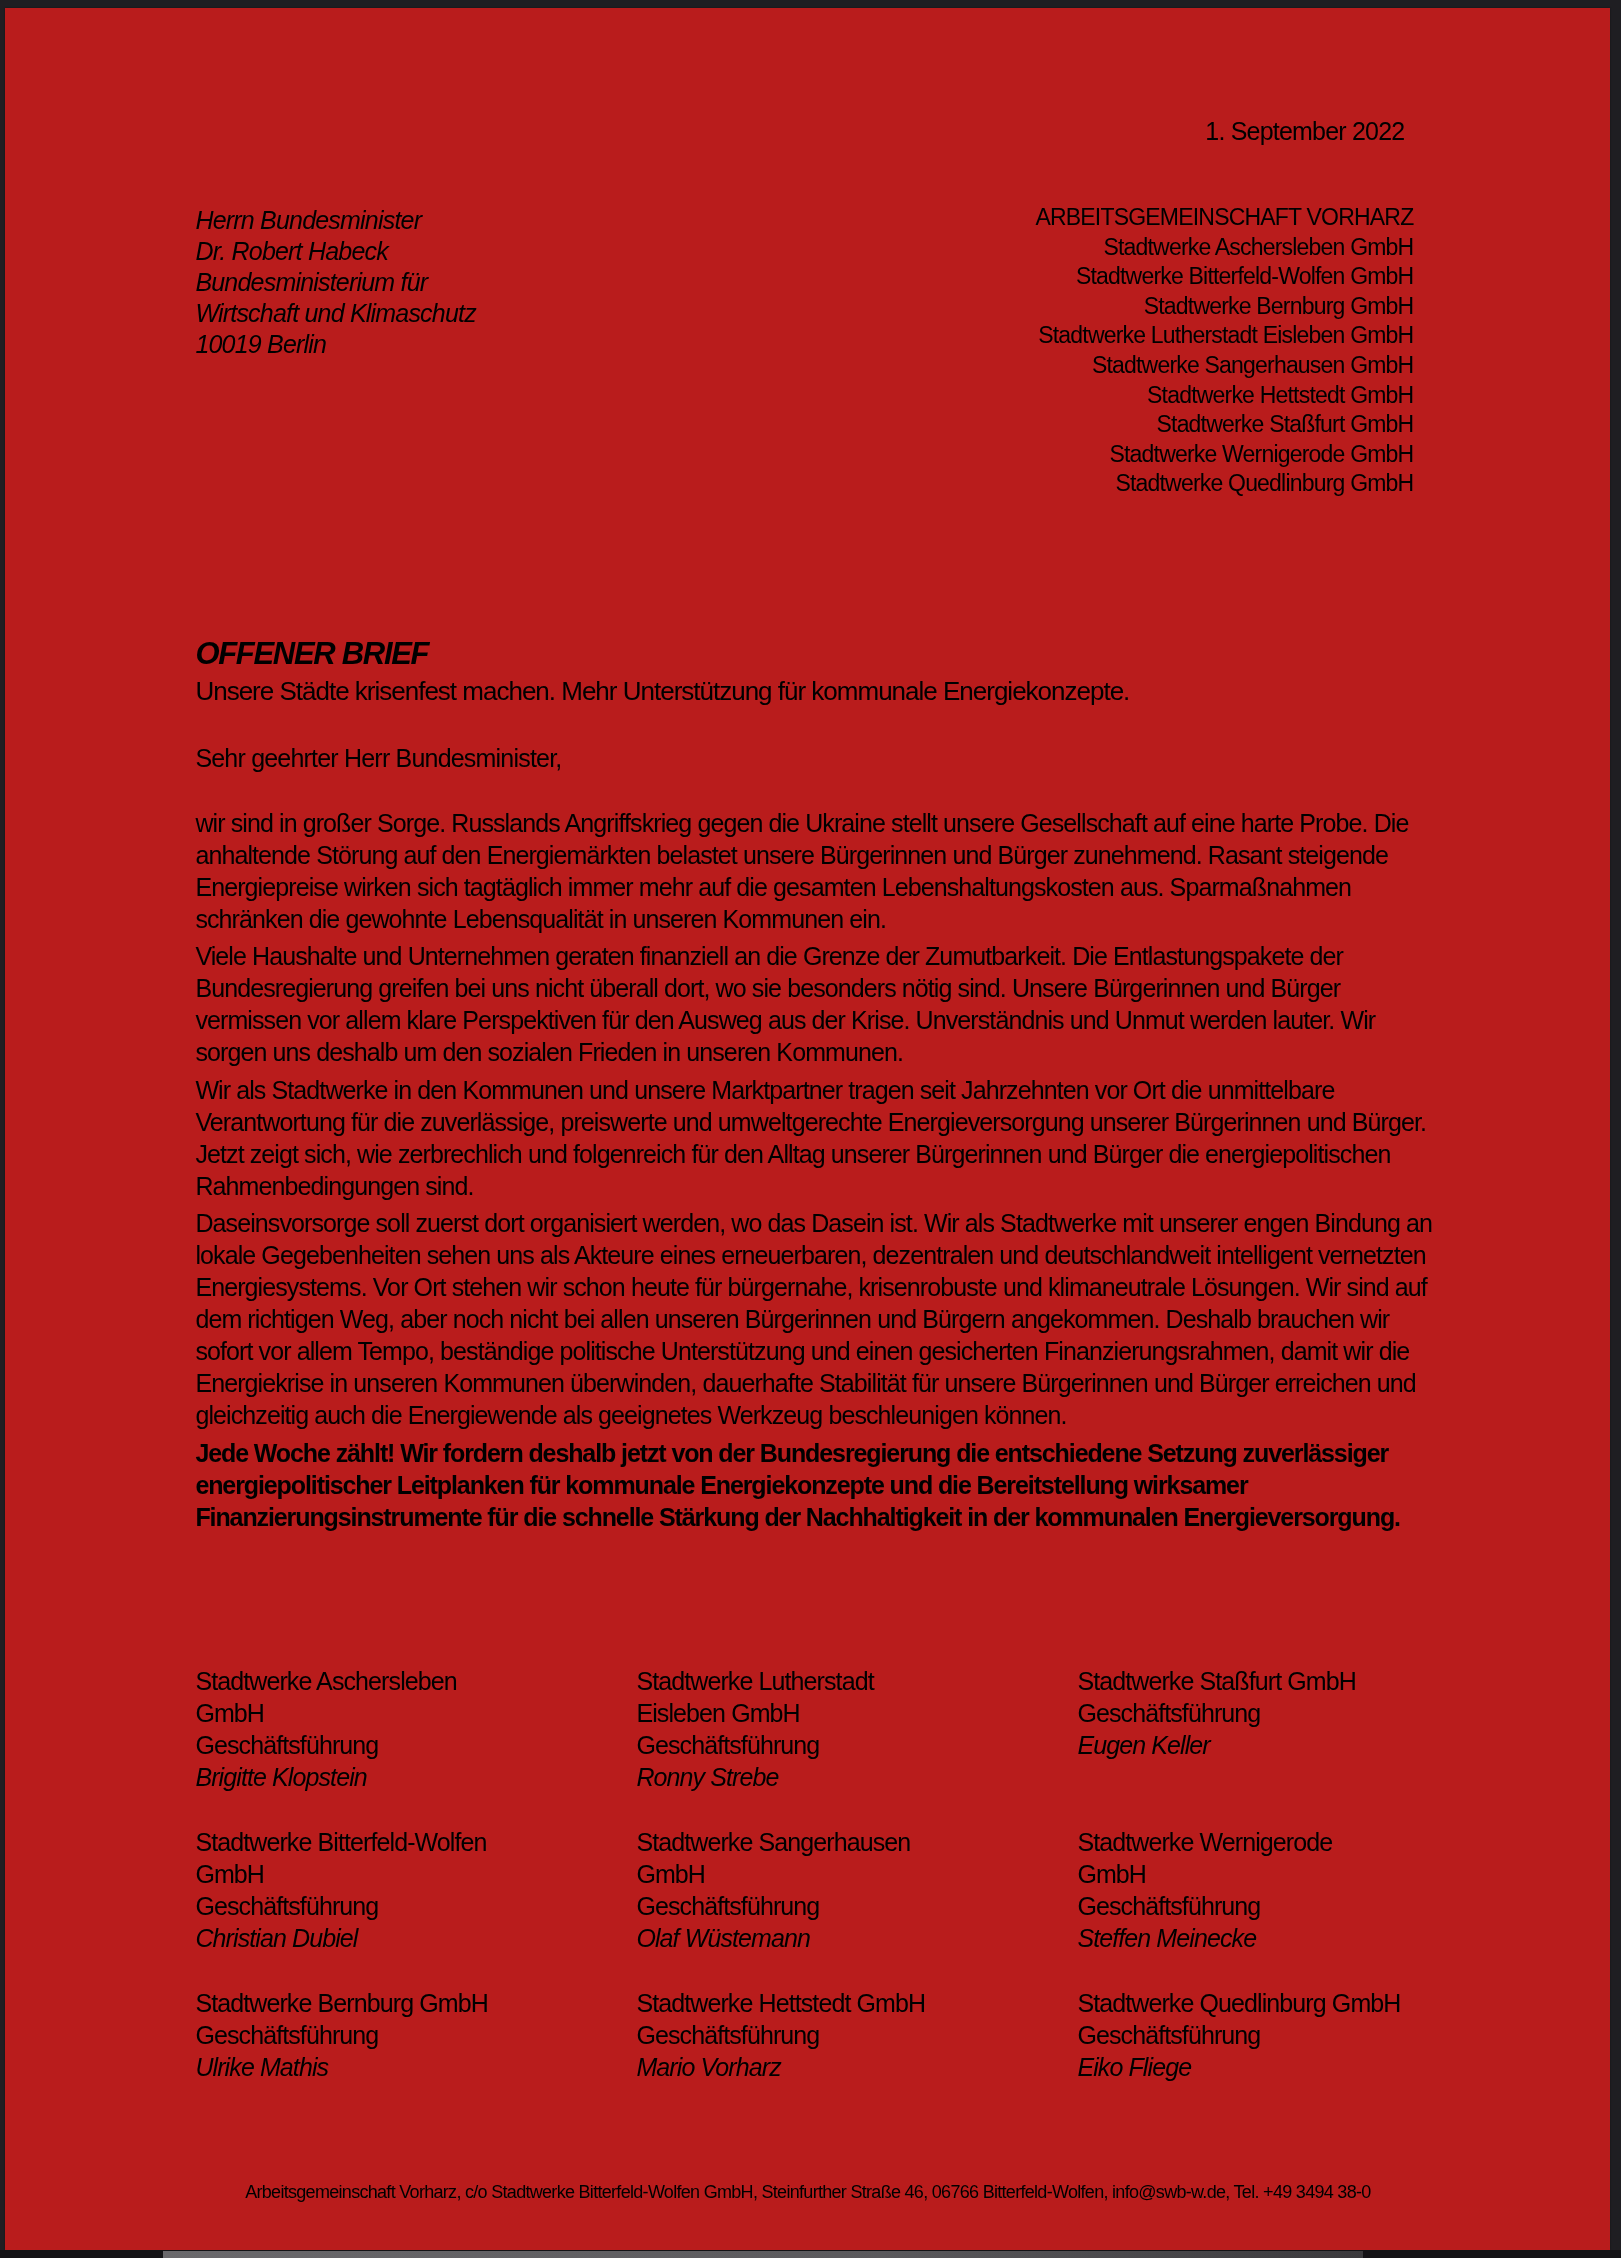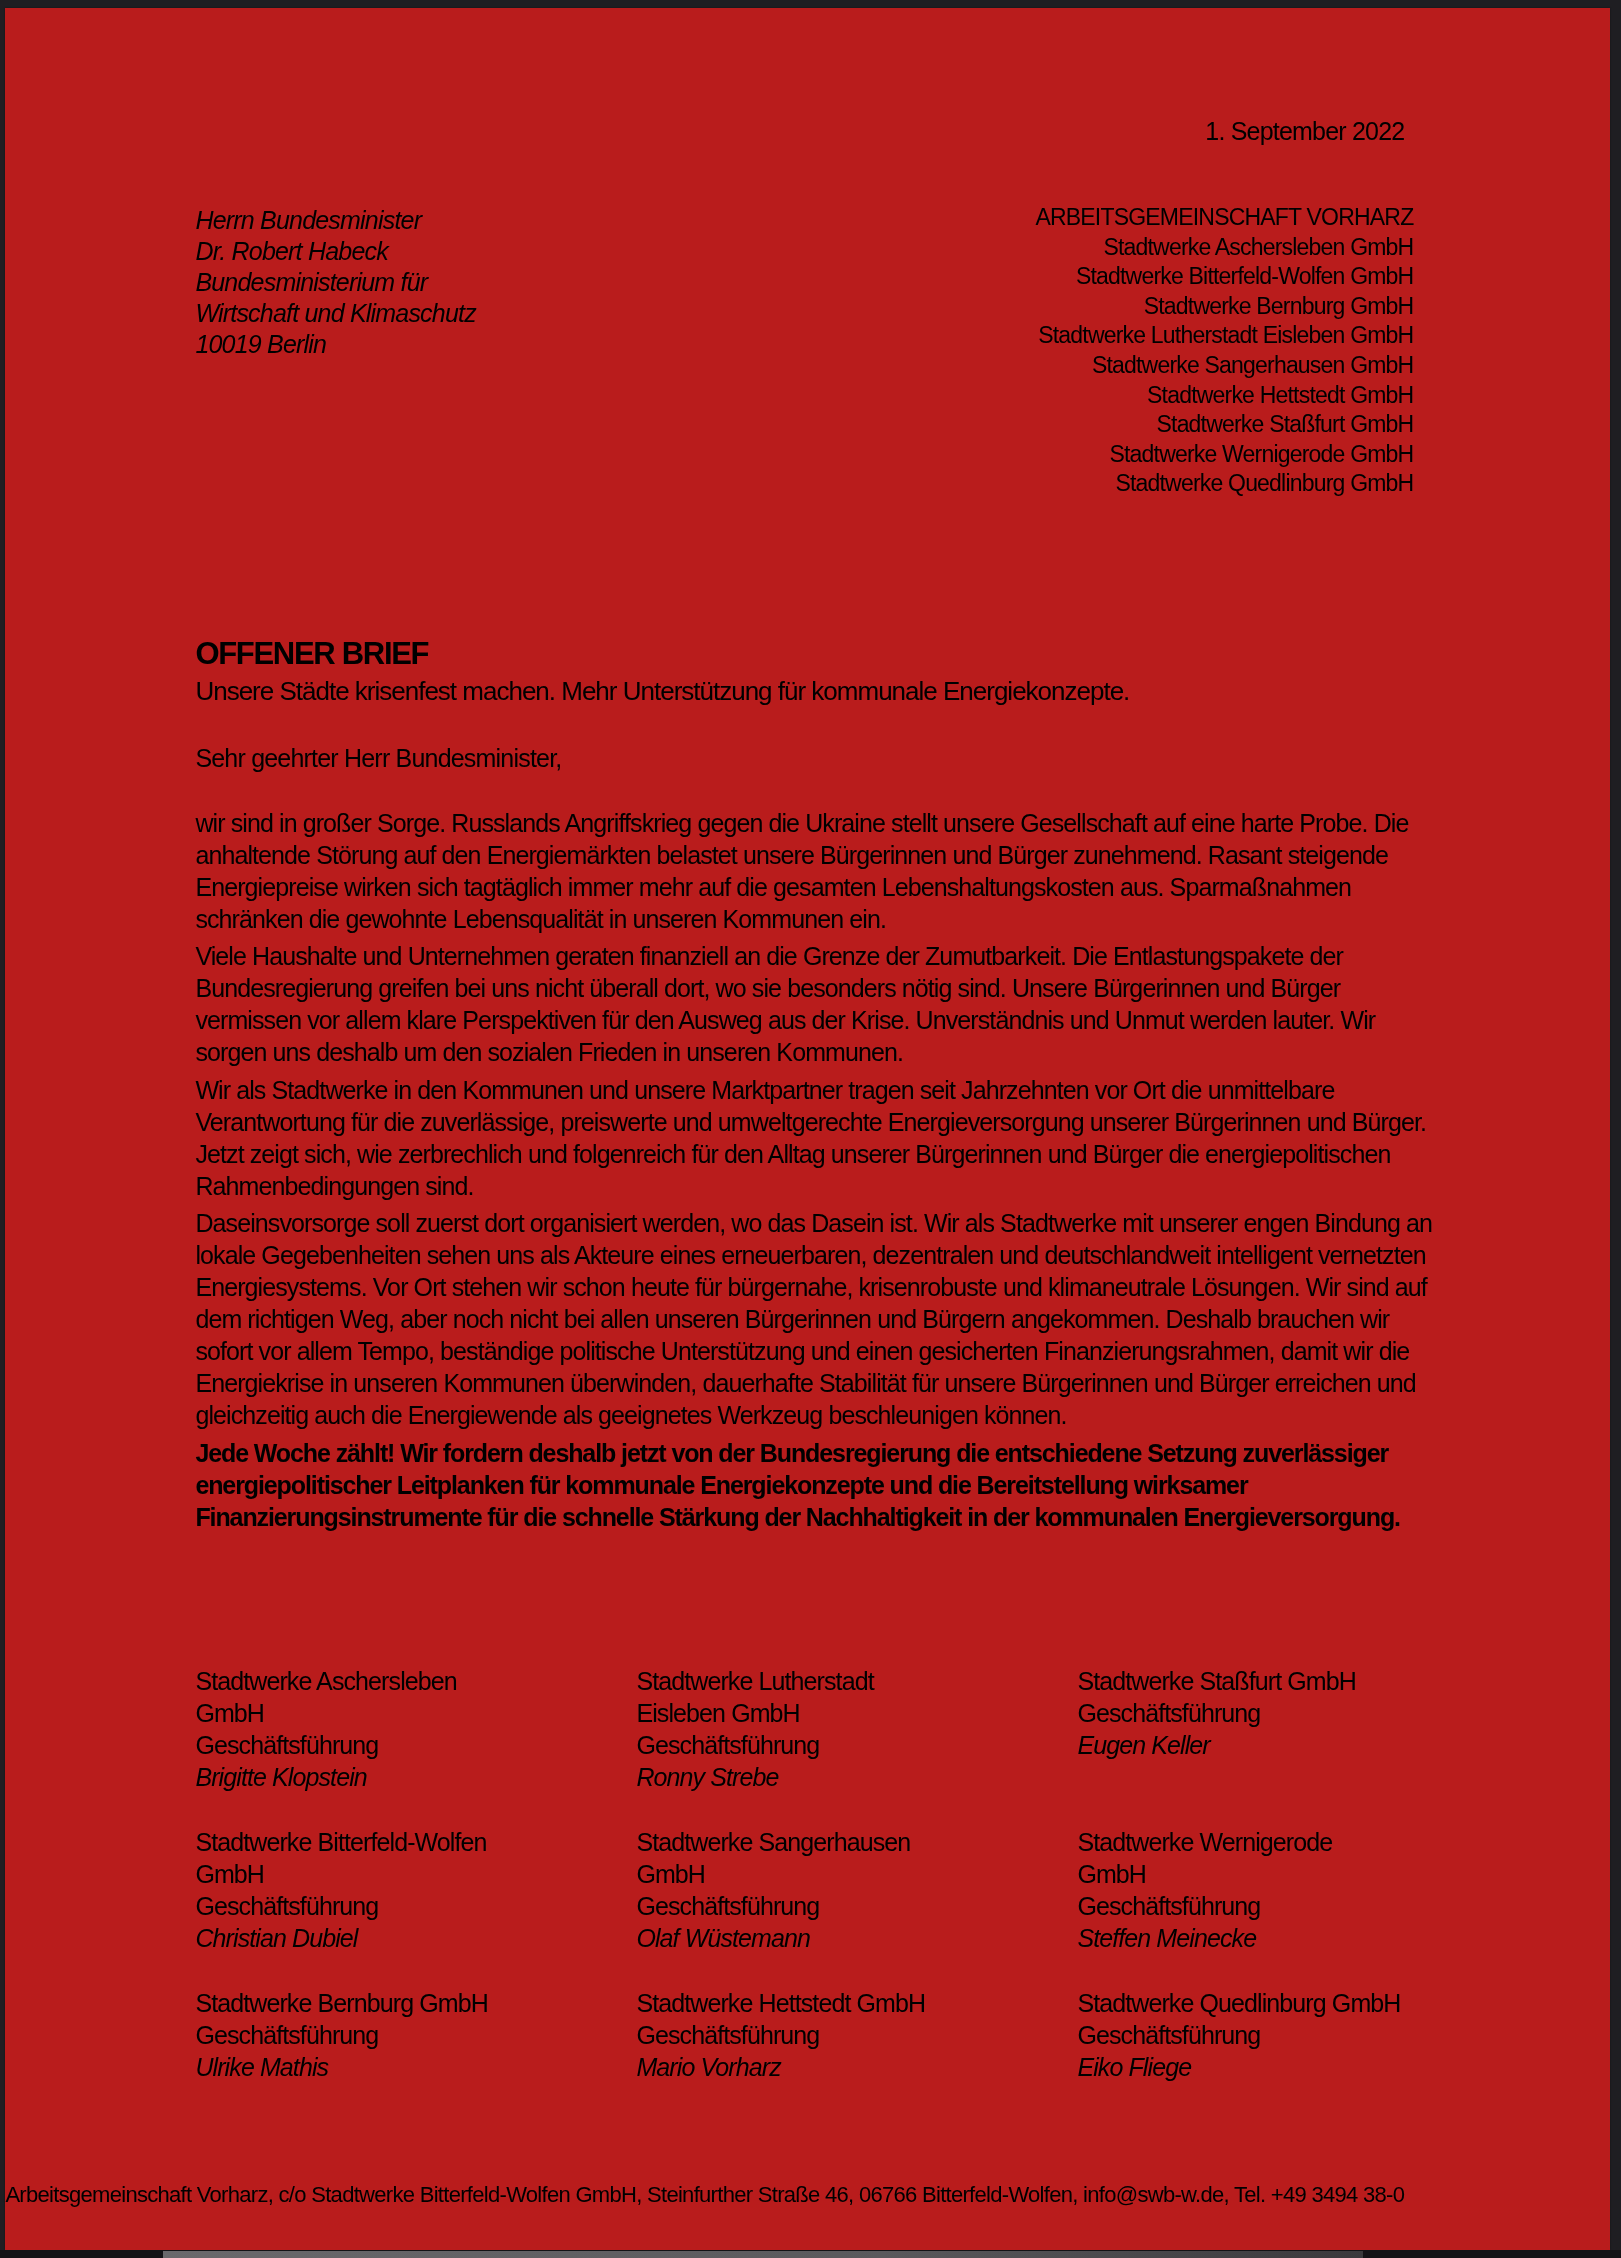--- a/index.html
+++ b/index.html
@@ -78,20 +78,21 @@
       position: absolute;
       left: 190px;
       top: 627px;
       width: 1236px;
     }
     .heading .title {
       font-size: 31px;
       font-weight: bold;
       letter-spacing: -1.3px;
       line-height: 38px;
+      font-style: italic;
     }
     .heading .subtitle {
       font-size: 26px;
       font-weight: normal;
       letter-spacing: -1px;
       line-height: 36px;
     }
     .salutation {
       position: absolute;
       left: 190px;
@@ -130,21 +131,22 @@
       letter-spacing: -0.9px;
       height: 161px;
     }
     .sig .company { width: 304px; }
     .sig .name { font-style: italic; }
     .footer {
       position: absolute;
       left: 0;
       width: 1605px;
       top: 2174px;
-      font-size: 22px;
+      text-align: center;
+      font-size: 18px;
       letter-spacing: -0.7px;
     }
   </style>
 </head>
 <body>
 
 <div class="page">
   <div class="page-inner">
 
     <div class="date">1. September 2022</div>

